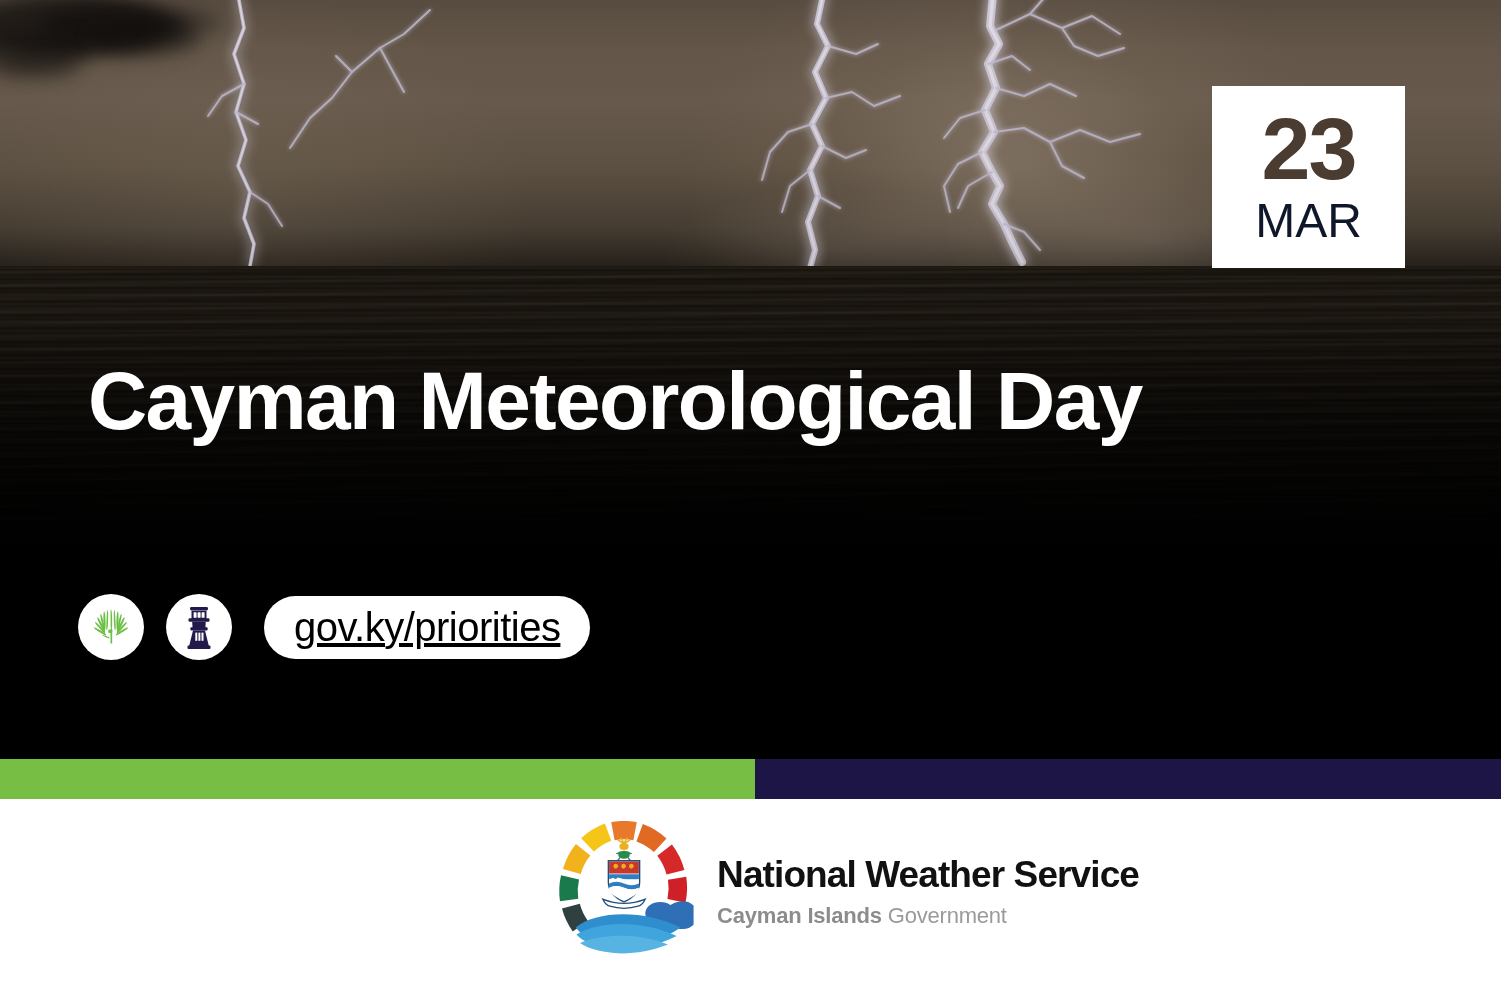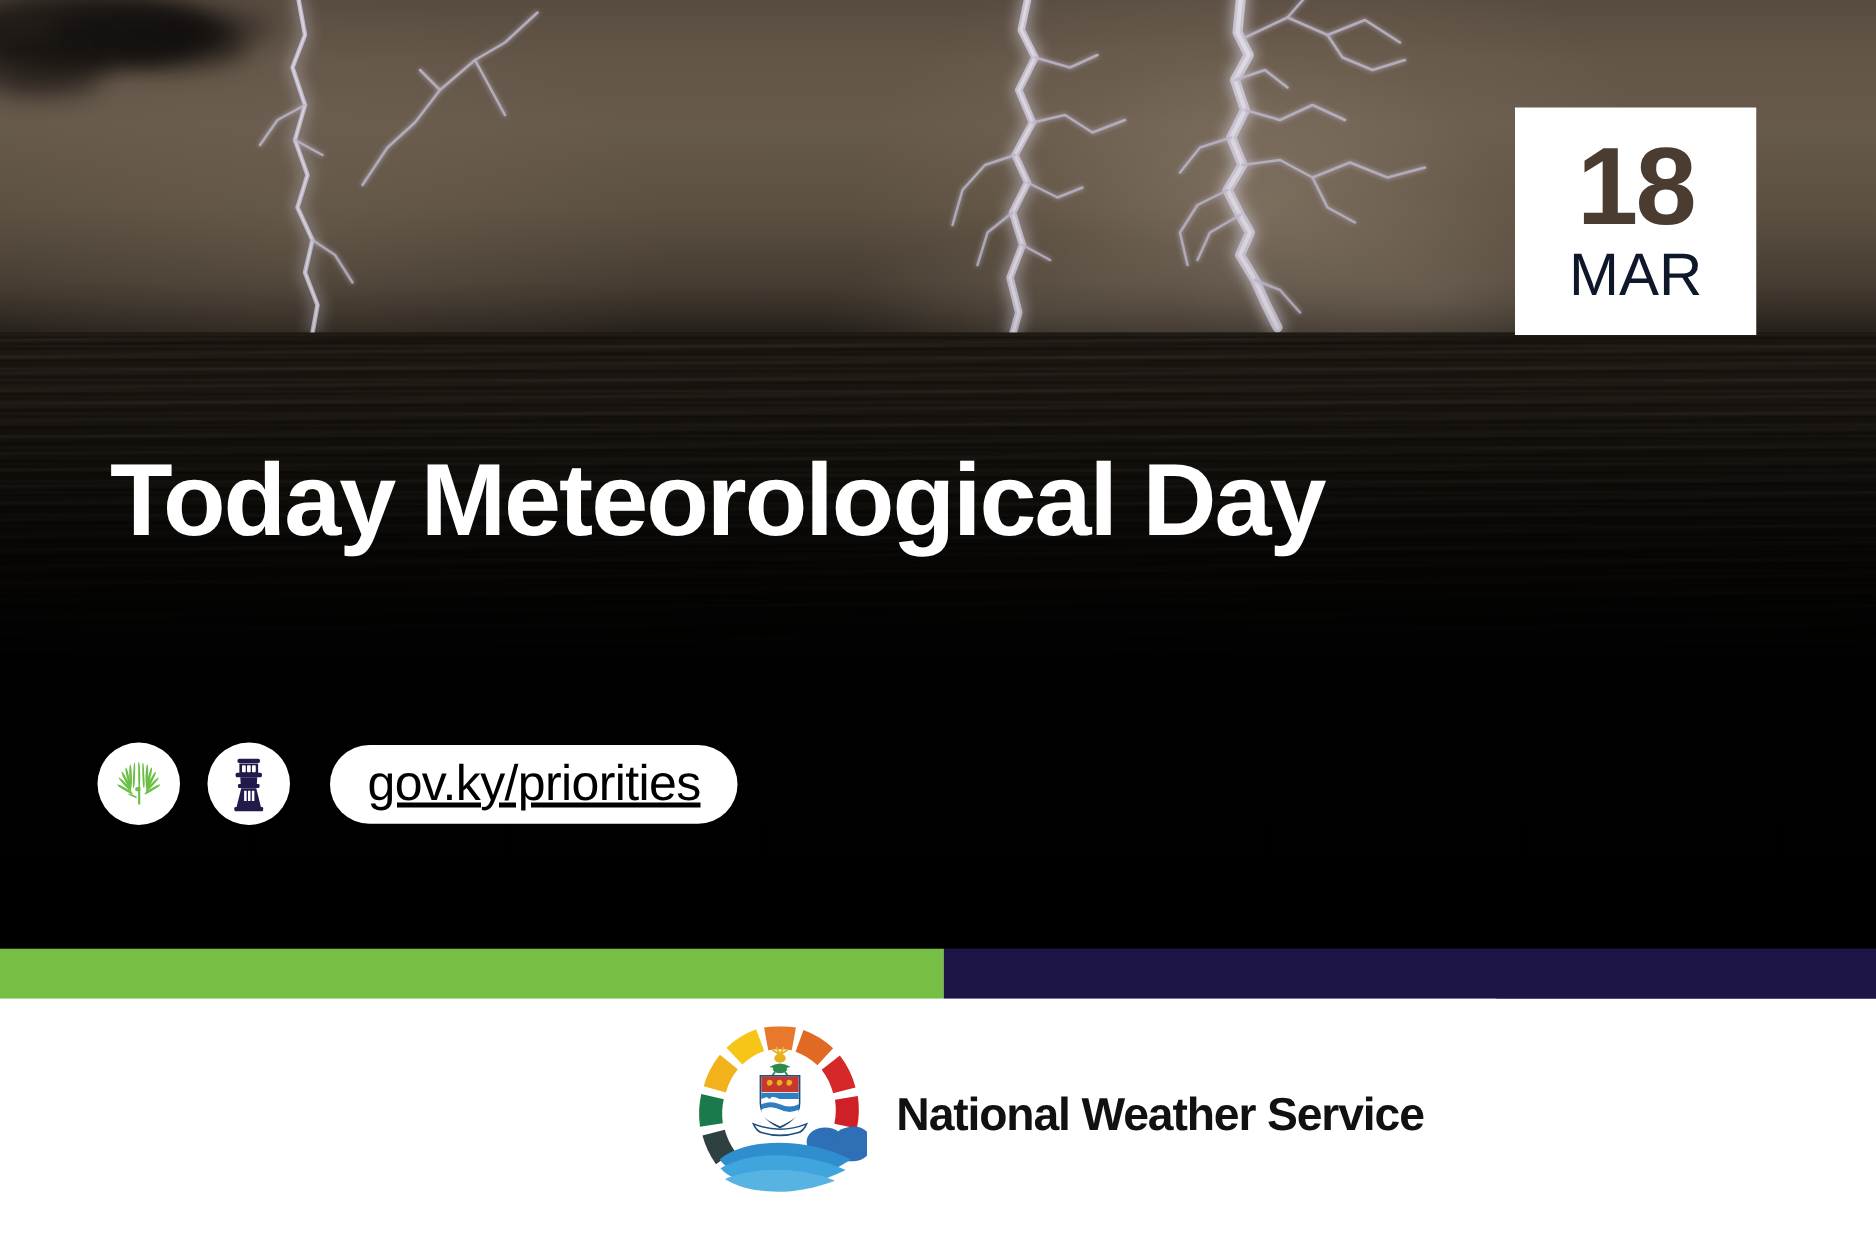--- a/index.html
+++ b/index.html
@@ -367,26 +367,26 @@
       <div class="waves"></div>
       <div class="waves2"></div>
       <div class="ocean-glint"></div>
       <div class="ocean-fade"></div>
     </div>
 
     <div class="photo-scrim"></div>
   </div>
 
   <div class="date-badge">
-    <div class="date-day">18</div>
+    <div class="date-day">23</div>
     <div class="date-month">MAR</div>
   </div>
 
   <div class="headline-block">
-    <h1 class="title">Today Meteorological Day</h1>
+    <h1 class="title">Cayman Meteorological Day</h1>
   </div>
 
   <div class="brand-row">
 
     <div class="circle-icon">
       <svg width="48" height="48" viewBox="0 0 48 48">
         <g fill="#6cbf45">
           <path d="M23.5 40.5 L23.5 26 L25.2 26 L25.2 40.5 Z"></path>
           <path d="M24 6.5 C24.7 6.5 25.2 12 25.2 19.5 C25.2 24 24.9 27 24.4 27 C23.9 27 23.6 24 23.6 19.5 C23.6 12 23.3 6.5 24 6.5 Z"></path>
           <path d="M20.6 7.2 C21.3 7.1 21.3 12.6 21 20 C20.8 24.5 20.3 27.4 19.8 27.3 C19.3 27.2 19.2 24.3 19.4 19.8 C19.8 12.4 19.9 7.3 20.6 7.2 Z"></path>
@@ -504,17 +504,20 @@
             <circle cx="100" cy="79" r="2.6"></circle>
             <circle cx="112" cy="79" r="2.6"></circle>
           </g>
 
           <path d="M70 110 q30 12 60 0 q-4 9 -10 10 q-20 6 -40 0 q-6 -1 -10 -10 z" fill="#ffffff" stroke="#1d4f7c" stroke-width="1.8"></path>
         </g>
       </svg>
 
       <div class="footer-text">
         <div class="footer-title">National Weather Service</div>
+        <div class="footer-sub">
+          <span class="bold">Cayman Islands</span><span> Government</span>
+        </div>
       </div>
     </div>
   </div>
 
 </div>
 
 </body></html>

